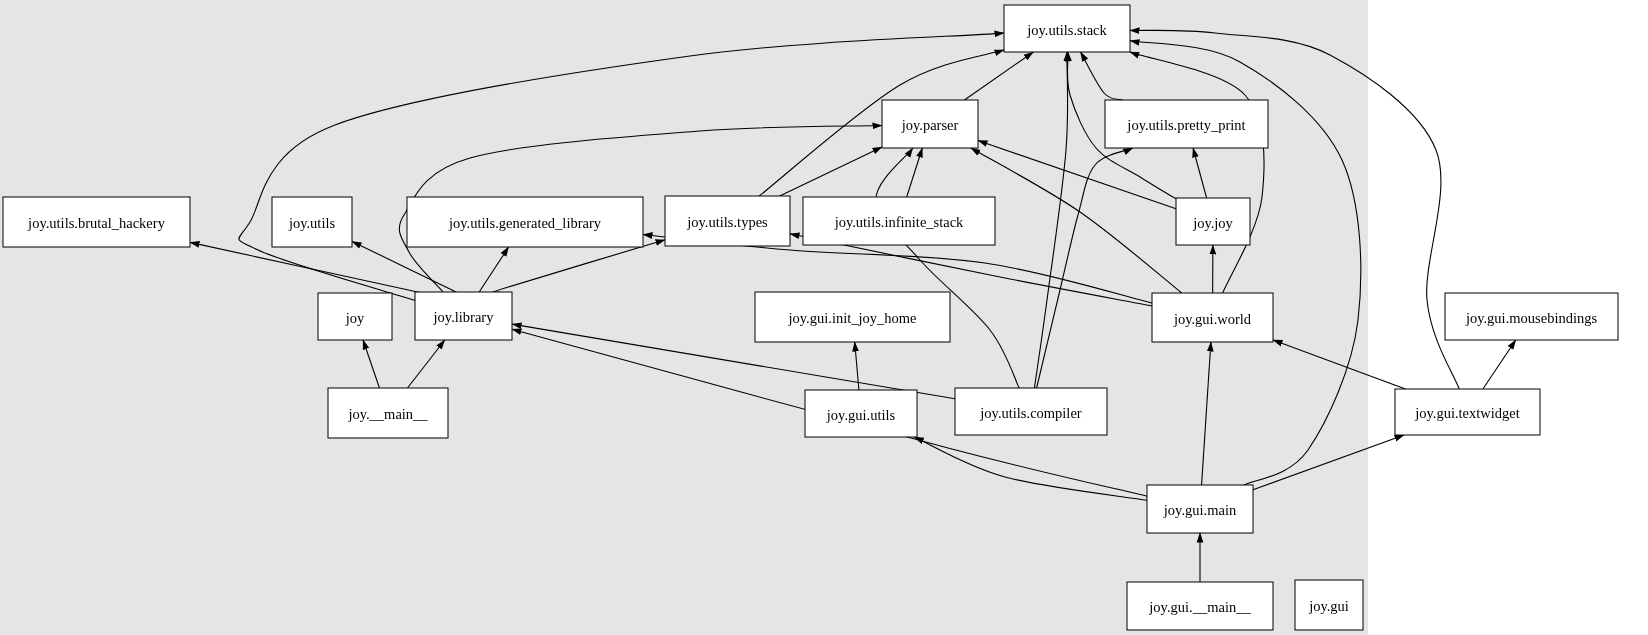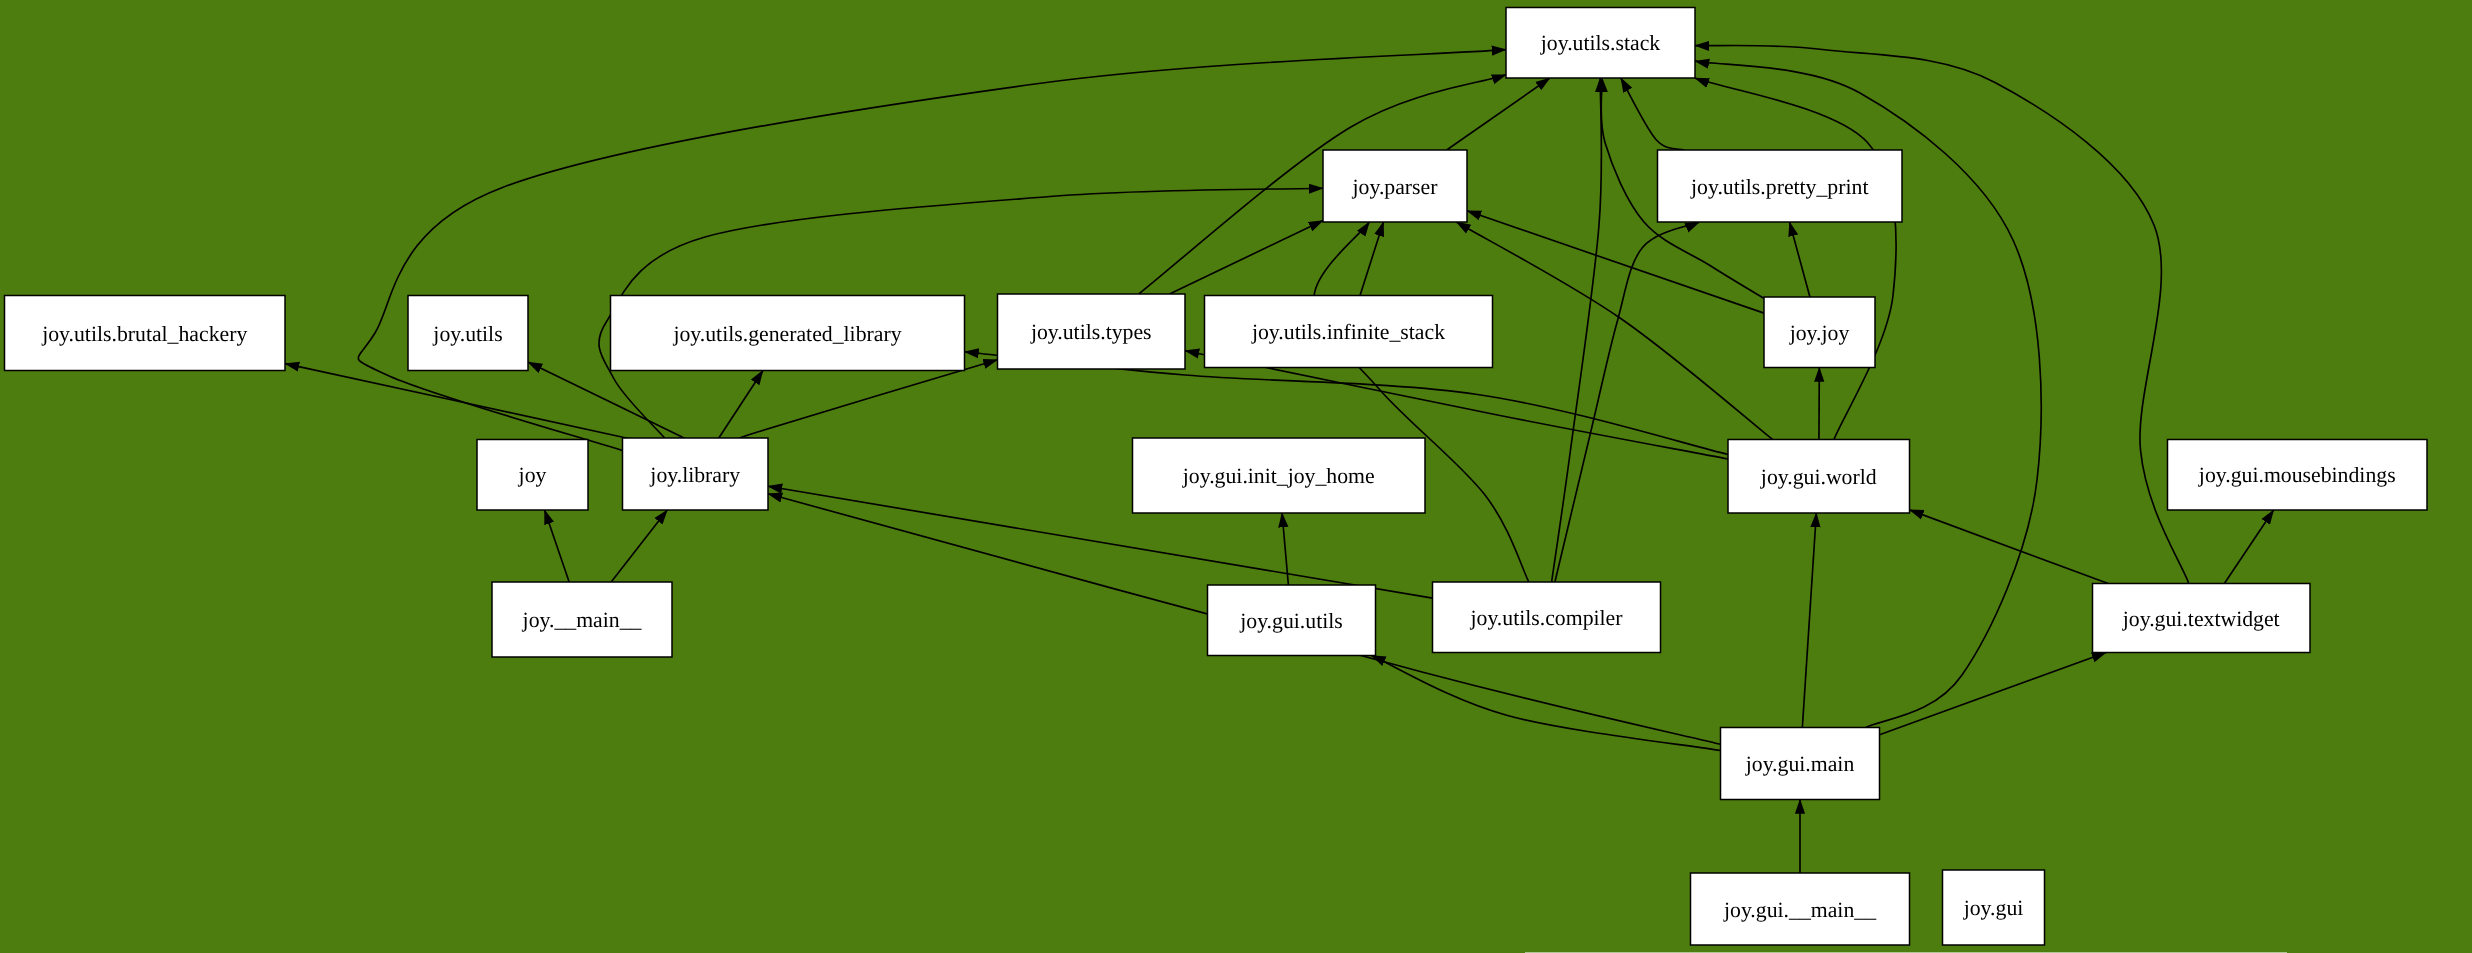--- a/index.html
+++ b/index.html
@@ -2,23 +2,23 @@
 <html><head>
 <meta charset="utf-8">
 <style>
   html, body {
     margin: 0;
     padding: 0;
     background: #ffffff;
   }
   .canvas {
     position: relative;
-    width: 1648px;
+    width: 1368px;
     height: 635px;
-    background: #4d7c0f;
+    background: #e5e5e5;
     font-family: "Liberation Serif", "DejaVu Serif", serif;
   }
   svg { display: block; }
   .node-rect {
     fill: #ffffff;
     stroke: #000000;
     stroke-width: 1;
   }
   .node-label {
     fill: #000000;

